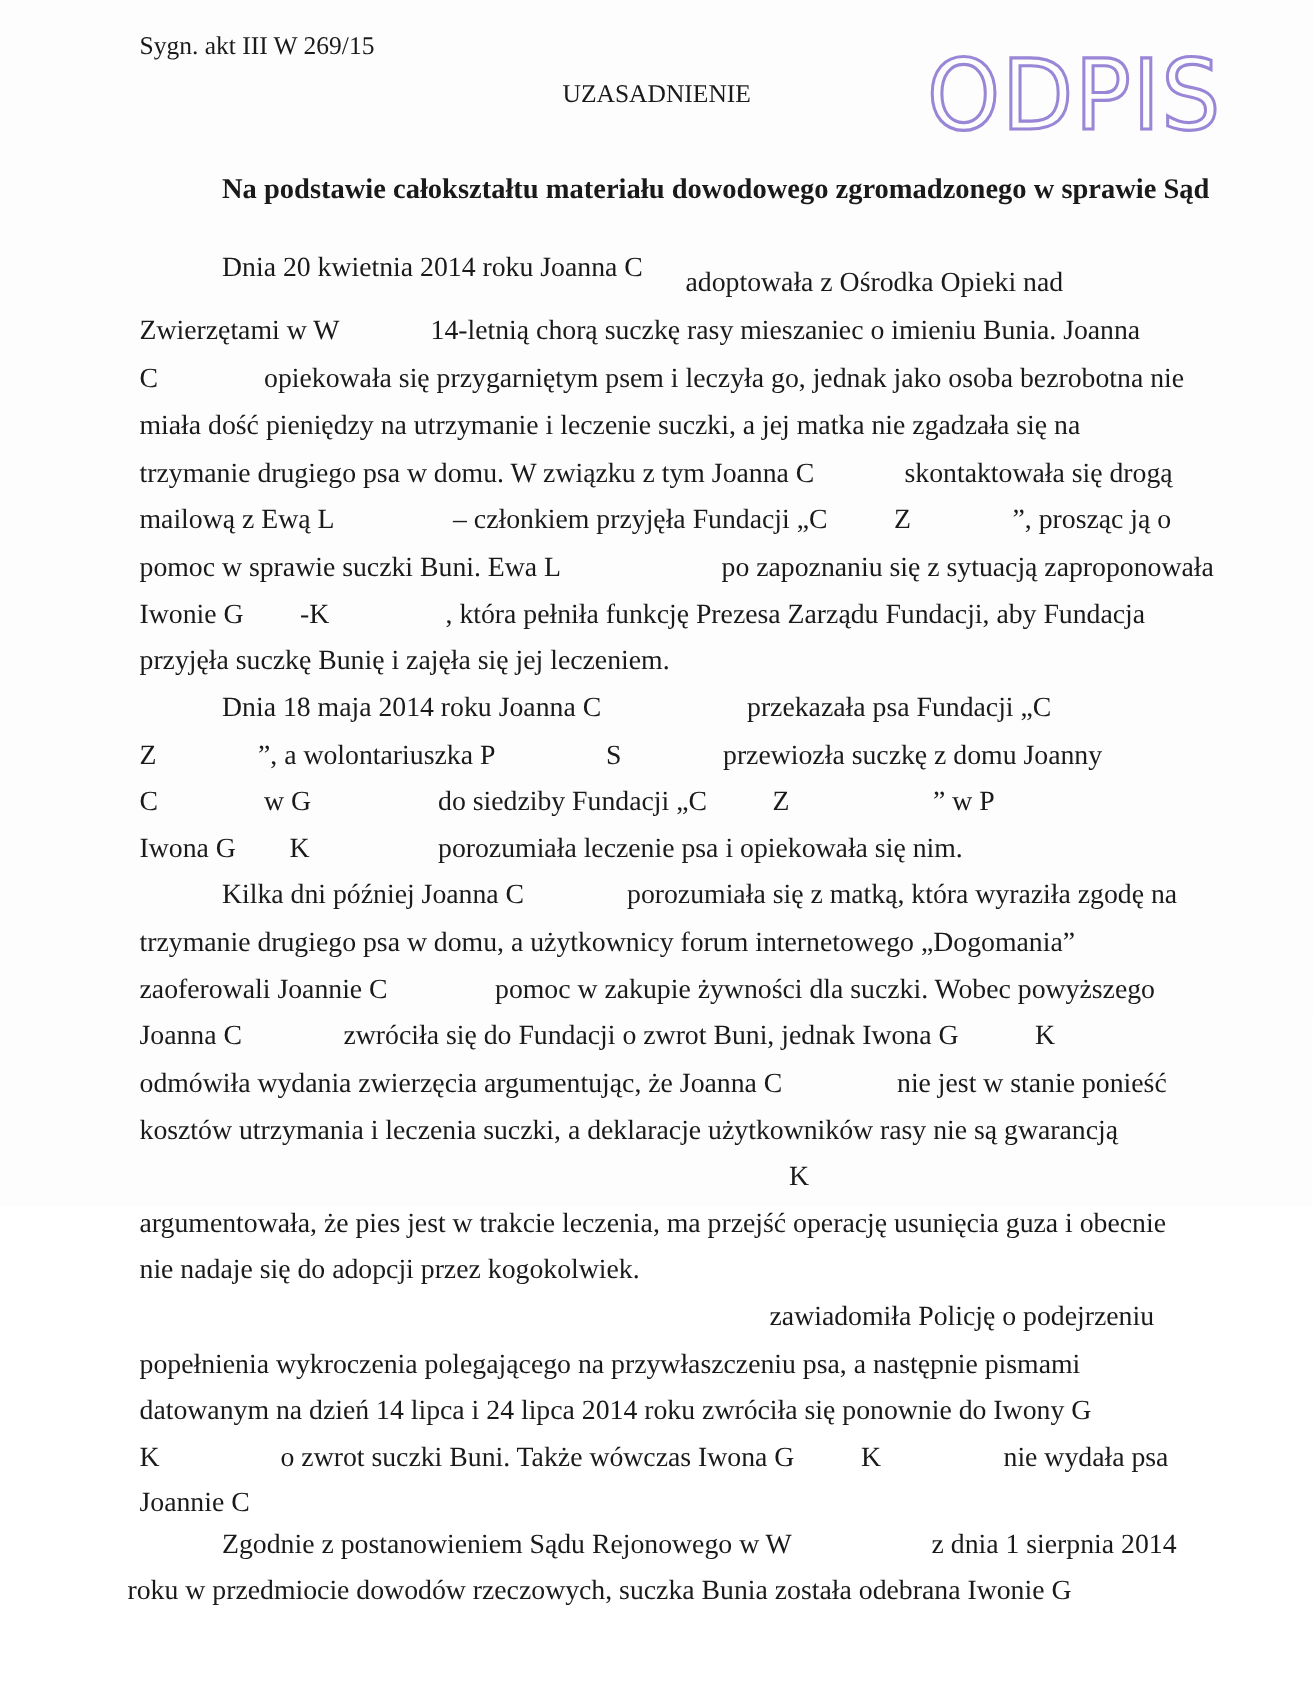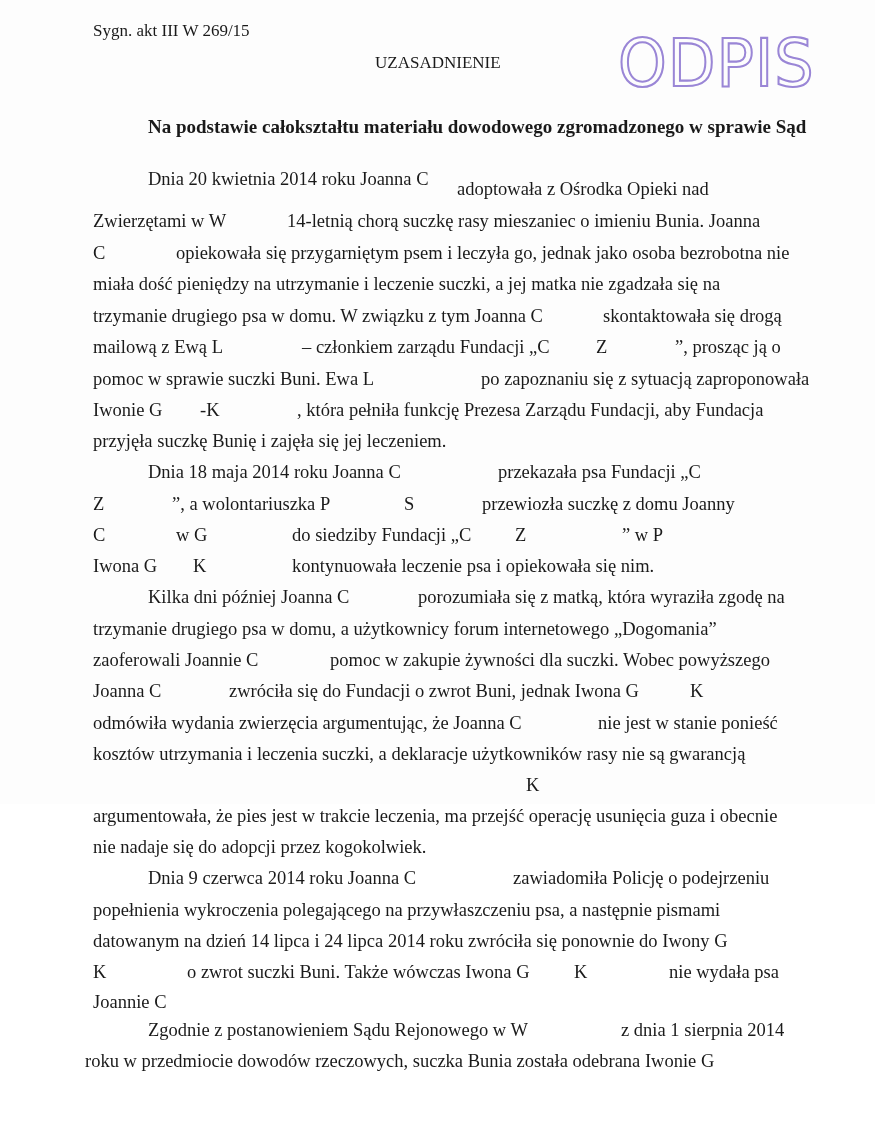--- a/index.html
+++ b/index.html
@@ -38,21 +38,21 @@
 
   <span class="s" style="left:93px;top:242px">C</span>
   <span class="s" style="left:176px;top:242px">opiekowała się przygarniętym psem i leczyła go, jednak jako osoba bezrobotna nie</span>
 
   <span class="s" style="left:93px;top:273px">miała dość pieniędzy na utrzymanie i leczenie suczki, a jej matka nie zgadzała się na</span>
 
   <span class="s" style="left:93px;top:305px">trzymanie drugiego psa w domu. W związku z tym Joanna C</span>
   <span class="s" style="left:603px;top:305px">skontaktowała się drogą</span>
 
   <span class="s" style="left:93px;top:336px">mailową z Ewą L</span>
-  <span class="s" style="left:302px;top:336px">– członkiem zarządu Fundacji „C</span>
+  <span class="s" style="left:302px;top:336px">– członkiem przyjęła Fundacji „C</span>
   <span class="s" style="left:596px;top:336px">Z</span>
   <span class="s" style="left:675px;top:336px">”, prosząc ją o</span>
 
   <span class="s" style="left:93px;top:368px">pomoc w sprawie suczki Buni. Ewa L</span>
   <span class="s" style="left:481px;top:368px">po zapoznaniu się z sytuacją zaproponowała</span>
 
   <span class="s" style="left:93px;top:399px">Iwonie G</span>
   <span class="s" style="left:200px;top:399px">-K</span>
   <span class="s" style="left:297px;top:399px">, która pełniła funkcję Prezesa Zarządu Fundacji, aby Fundacja</span>
 
@@ -67,21 +67,21 @@
   <span class="s" style="left:482px;top:493px">przewiozła suczkę z domu Joanny</span>
 
   <span class="s" style="left:93px;top:524px">C</span>
   <span class="s" style="left:176px;top:524px">w G</span>
   <span class="s" style="left:292px;top:524px">do siedziby Fundacji „C</span>
   <span class="s" style="left:515px;top:524px">Z</span>
   <span class="s" style="left:622px;top:524px">” w P</span>
 
   <span class="s" style="left:93px;top:555px">Iwona G</span>
   <span class="s" style="left:193px;top:555px">K</span>
-  <span class="s" style="left:292px;top:555px">kontynuowała leczenie psa i opiekowała się nim.</span>
+  <span class="s" style="left:292px;top:555px">porozumiała leczenie psa i opiekowała się nim.</span>
 
   <span class="s" style="left:148px;top:586px">Kilka dni później Joanna C</span>
   <span class="s" style="left:418px;top:586px">porozumiała się z matką, która wyraziła zgodę na</span>
 
   <span class="s" style="left:93px;top:618px">trzymanie drugiego psa w domu, a użytkownicy forum internetowego „Dogomania”</span>
 
   <span class="s" style="left:93px;top:649px">zaoferowali Joannie C</span>
   <span class="s" style="left:330px;top:649px">pomoc w zakupie żywności dla suczki. Wobec powyższego</span>
 
   <span class="s" style="left:93px;top:680px">Joanna C</span>
@@ -92,21 +92,20 @@
   <span class="s" style="left:598px;top:712px">nie jest w stanie ponieść</span>
 
   <span class="s" style="left:93px;top:743px">kosztów utrzymania i leczenia suczki, a deklaracje użytkowników rasy nie są gwarancją</span>
 
   <span class="s" style="left:526px;top:774px">K</span>
 
   <span class="s" style="left:93px;top:805px">argumentowała, że pies jest w trakcie leczenia, ma przejść operację usunięcia guza i obecnie</span>
 
   <span class="s" style="left:93px;top:836px">nie nadaje się do adopcji przez kogokolwiek.</span>
 
-  <span class="s" style="left:148px;top:867px">Dnia 9 czerwca 2014 roku Joanna C</span>
   <span class="s" style="left:513px;top:867px">zawiadomiła Policję o podejrzeniu</span>
 
   <span class="s" style="left:93px;top:899px">popełnienia wykroczenia polegającego na przywłaszczeniu psa, a następnie pismami</span>
 
   <span class="s" style="left:93px;top:930px">datowanym na dzień 14 lipca i 24 lipca 2014 roku zwróciła się ponownie do Iwony G</span>
 
   <span class="s" style="left:93px;top:961px">K</span>
   <span class="s" style="left:187px;top:961px">o zwrot suczki Buni. Także wówczas Iwona G</span>
   <span class="s" style="left:574px;top:961px">K</span>
   <span class="s" style="left:669px;top:961px">nie wydała psa</span>

